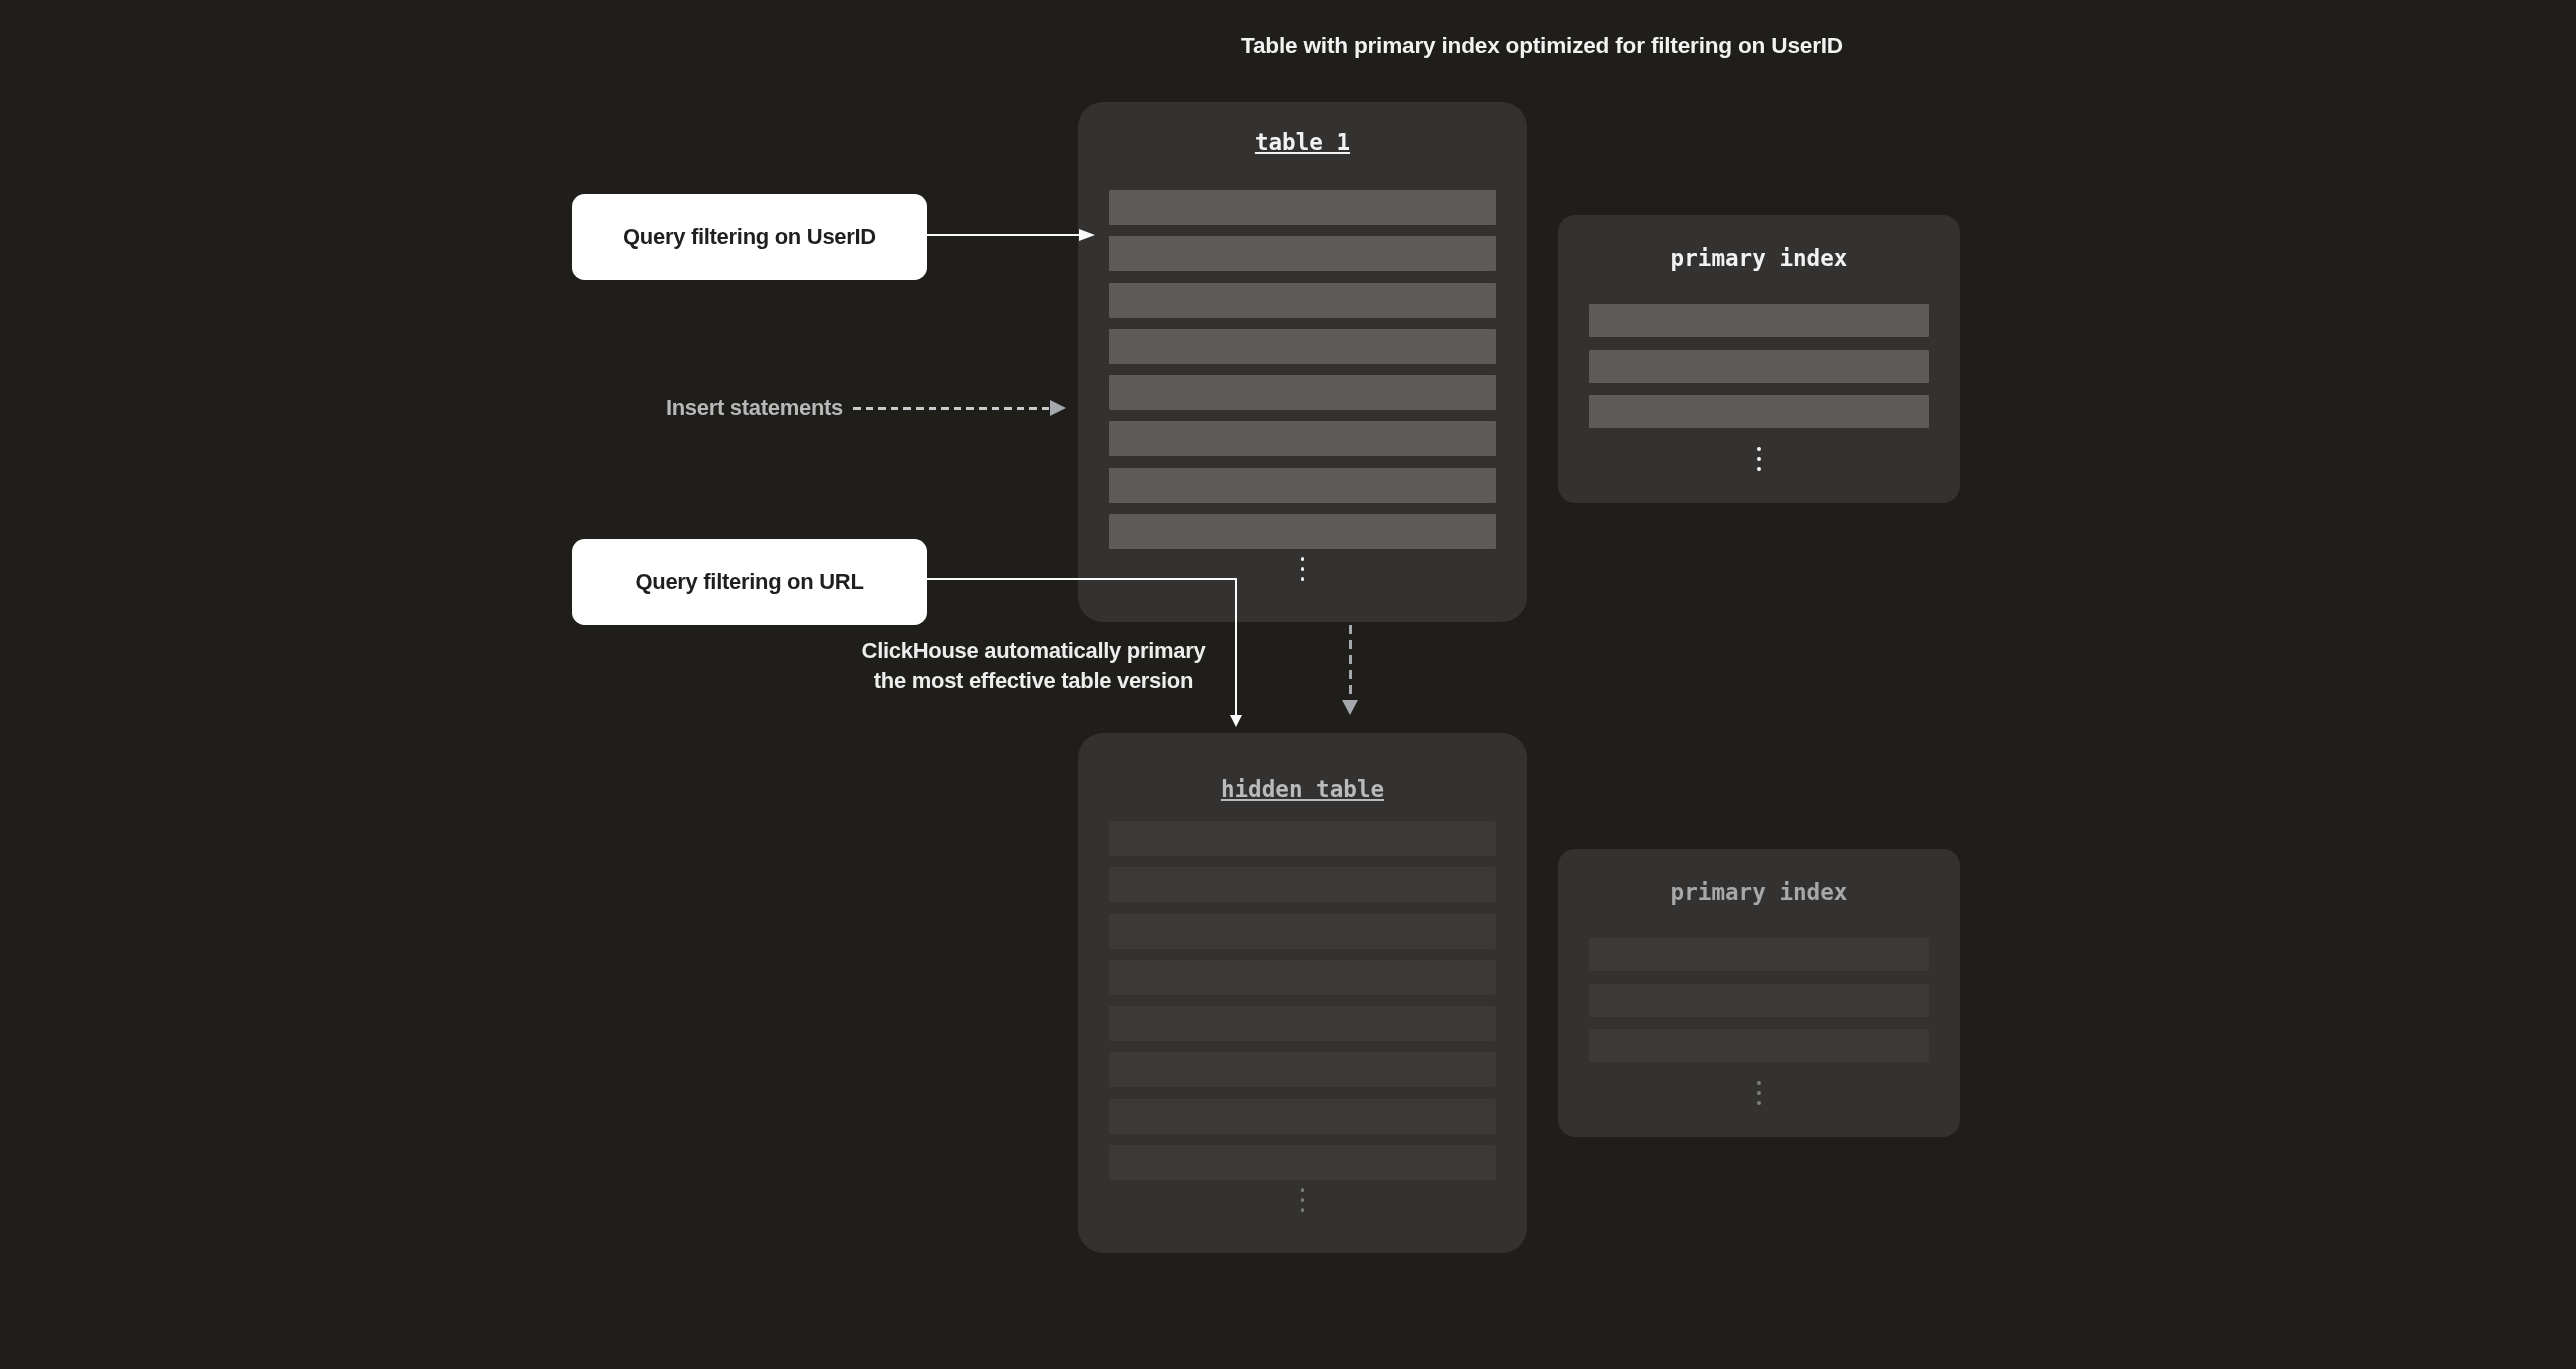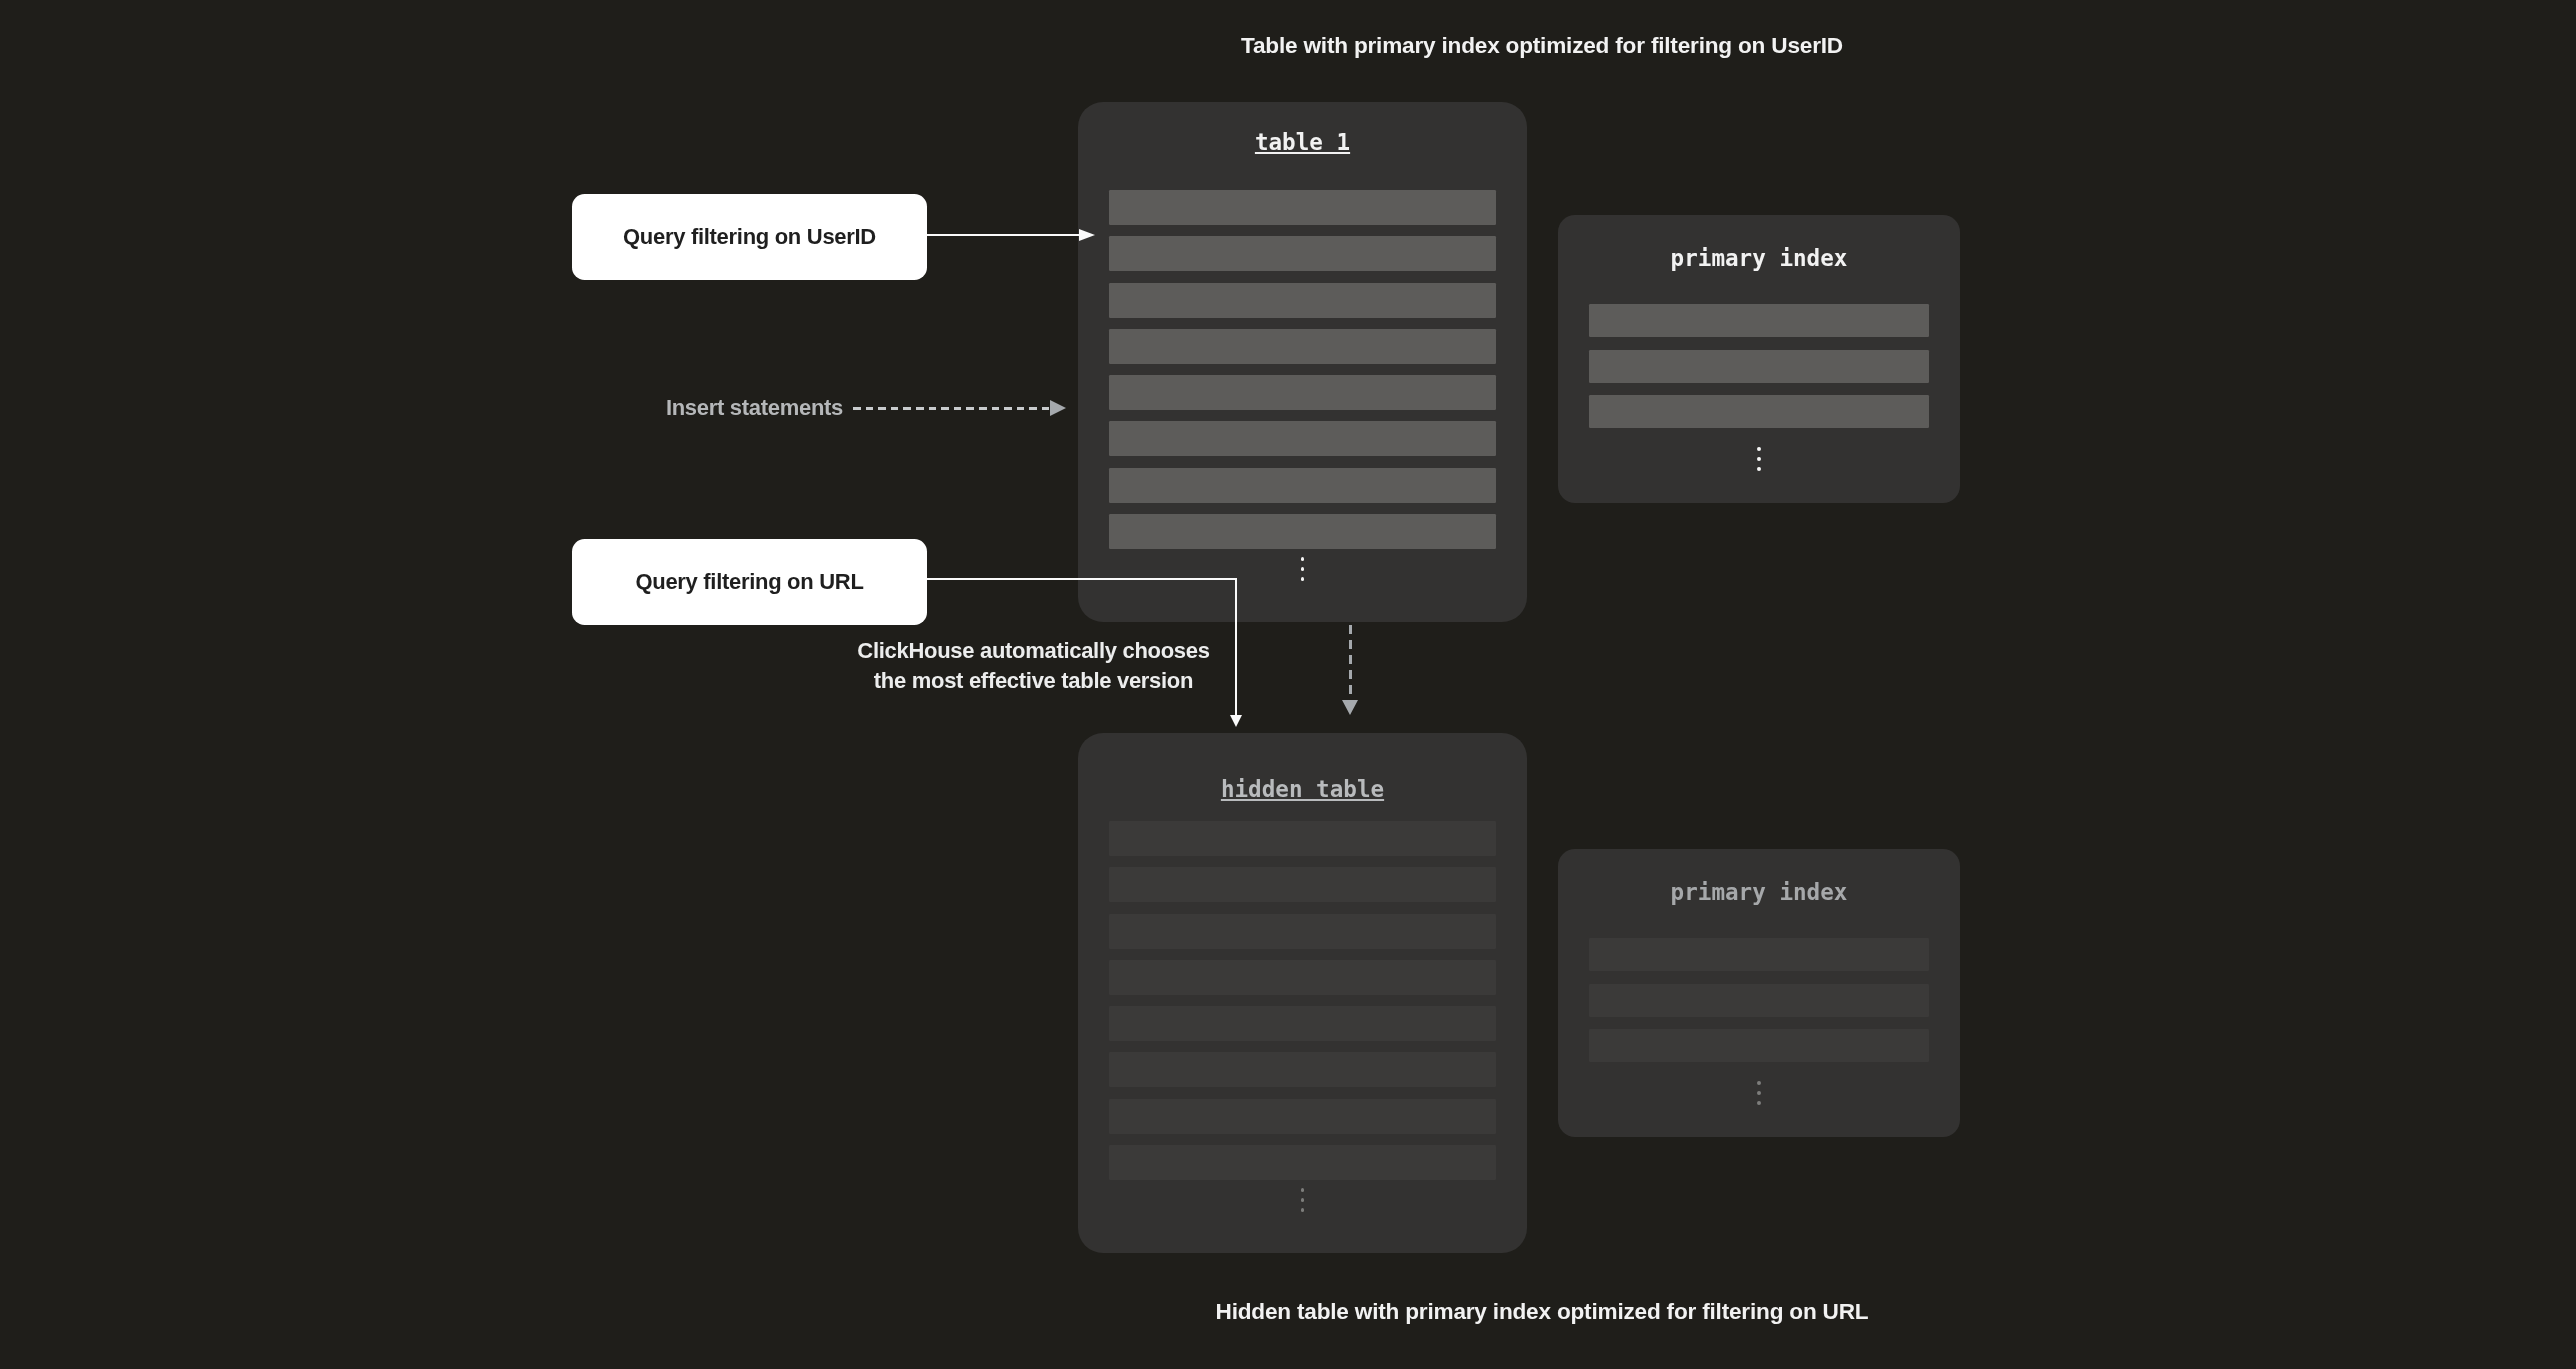--- a/index.html
+++ b/index.html
@@ -69,21 +69,20 @@
         border-bottom:8.2px solid transparent;border-left:16.3px solid var(--dash-gray);}
   .head-down-gray{position:absolute;width:0;height:0;border-left:8.2px solid transparent;
         border-right:8.2px solid transparent;border-top:15px solid var(--dash-gray);}
 </style>
 </head>
 <body>
 
 <div class="canvas">
 
   <div class="caption" style="top:33px">Table with primary index optimized for filtering on UserID</div>
-  <div class="caption" style="top:1299px">Hidden table with primary index optimized for filtering on URL</div>
 
   <div class="box table-box bright" style="left:1078px;top:102px">
     <div class="box-title">table 1</div>
     <div class="rows">
         <div class="row"></div>
         <div class="row"></div>
         <div class="row"></div>
         <div class="row"></div>
         <div class="row"></div>
         <div class="row"></div>
@@ -151,21 +150,21 @@
   <div class="insert-label">Insert statements</div>
   <div class="dash-h" style="left:853px;top:407px;width:196px"></div>
   <div class="head-right-gray" style="left:1050px;top:400px"></div>
 
   <div class="qlabel" style="top:539px">Query filtering on URL</div>
   <div class="hline" style="left:927px;top:578px;width:310px"></div>
   <div class="vline" style="left:1235px;top:578px;height:138px"></div>
   <div class="head-down-white" style="left:1230px;top:715px"></div>
 
   <div class="note center" style="left:853px;width:361px;color:var(--note-bright)">
-    <div>ClickHouse automatically chooses</div>
+    <div>ClickHouse automatically primary</div>
     <div>the most effective table version</div>
   </div>
 
   <div class="dash-v" style="left:1349px;top:625px;height:74px"></div>
   <div class="head-down-gray" style="left:1342px;top:700px"></div>
 
 </div>
 
 
 </body></html>

